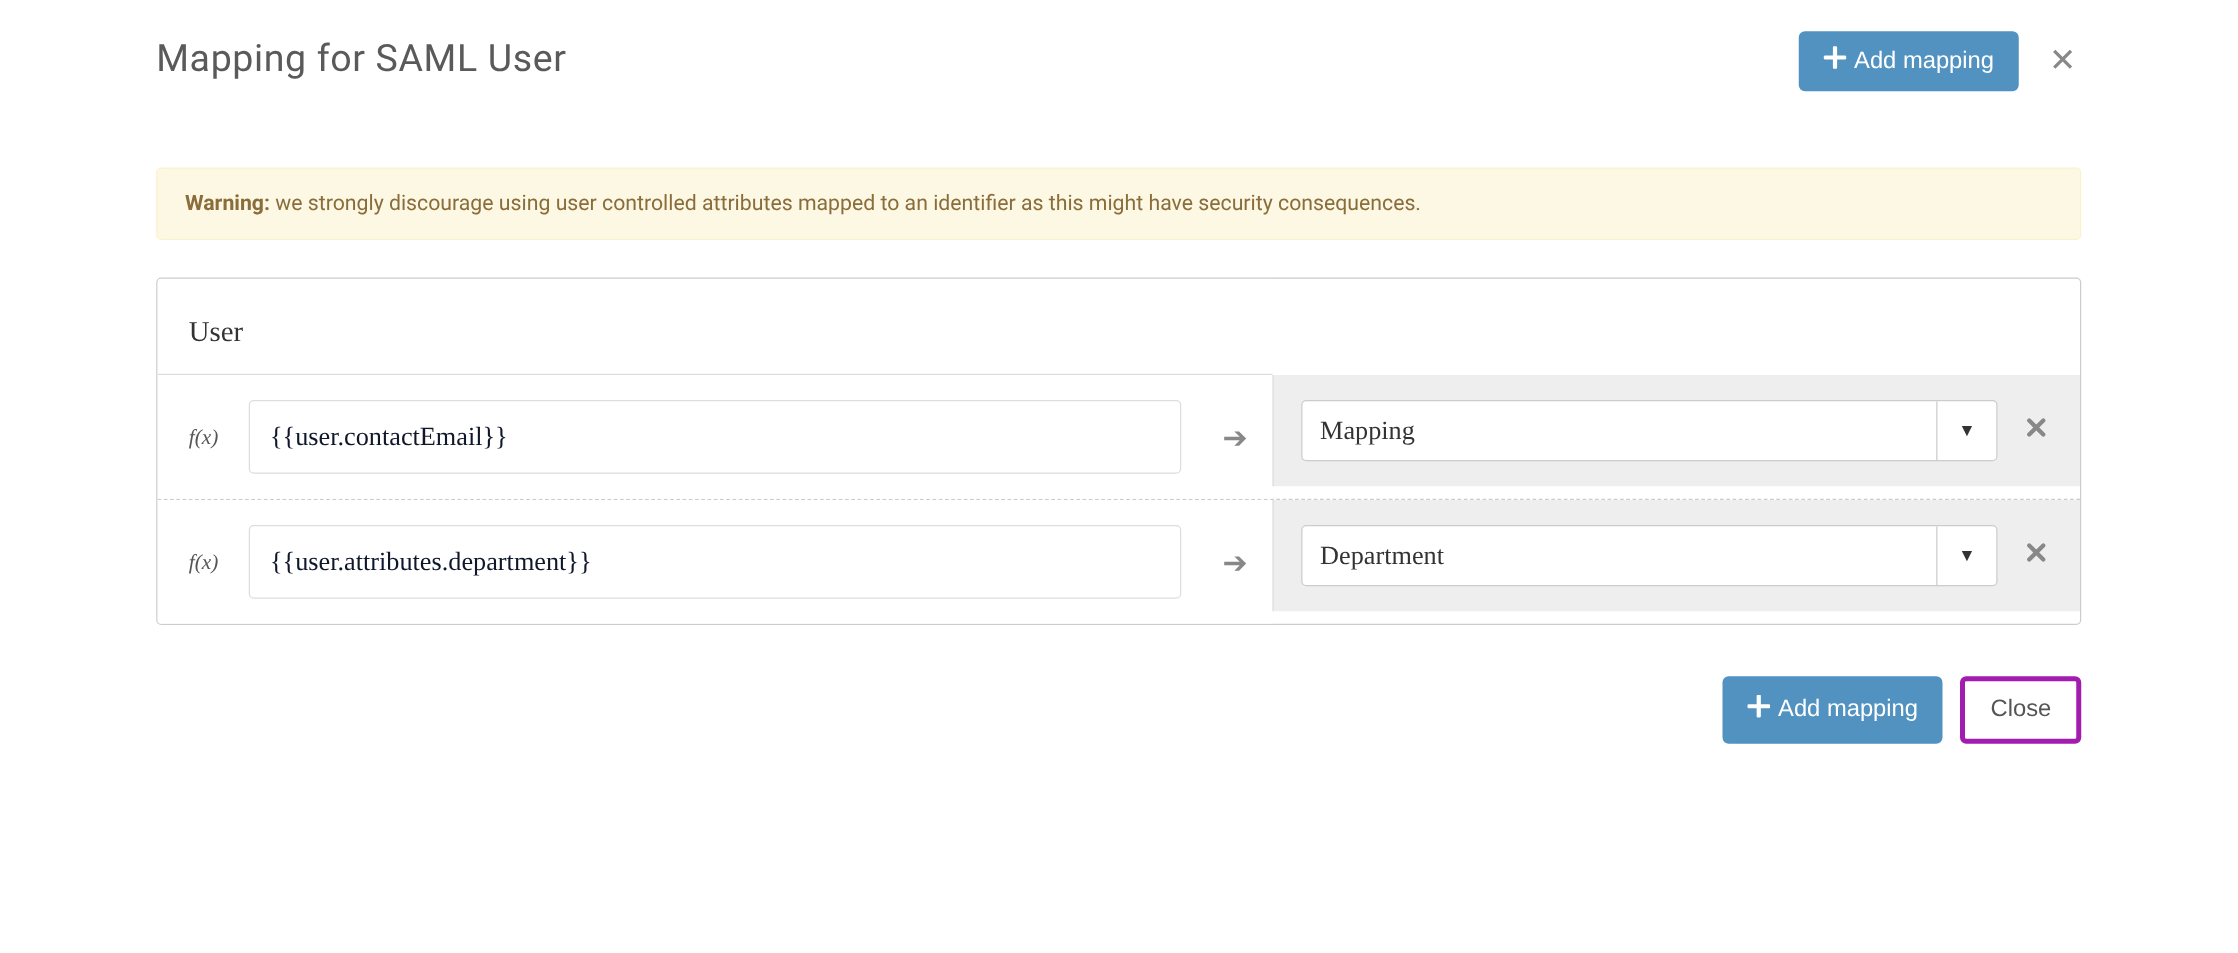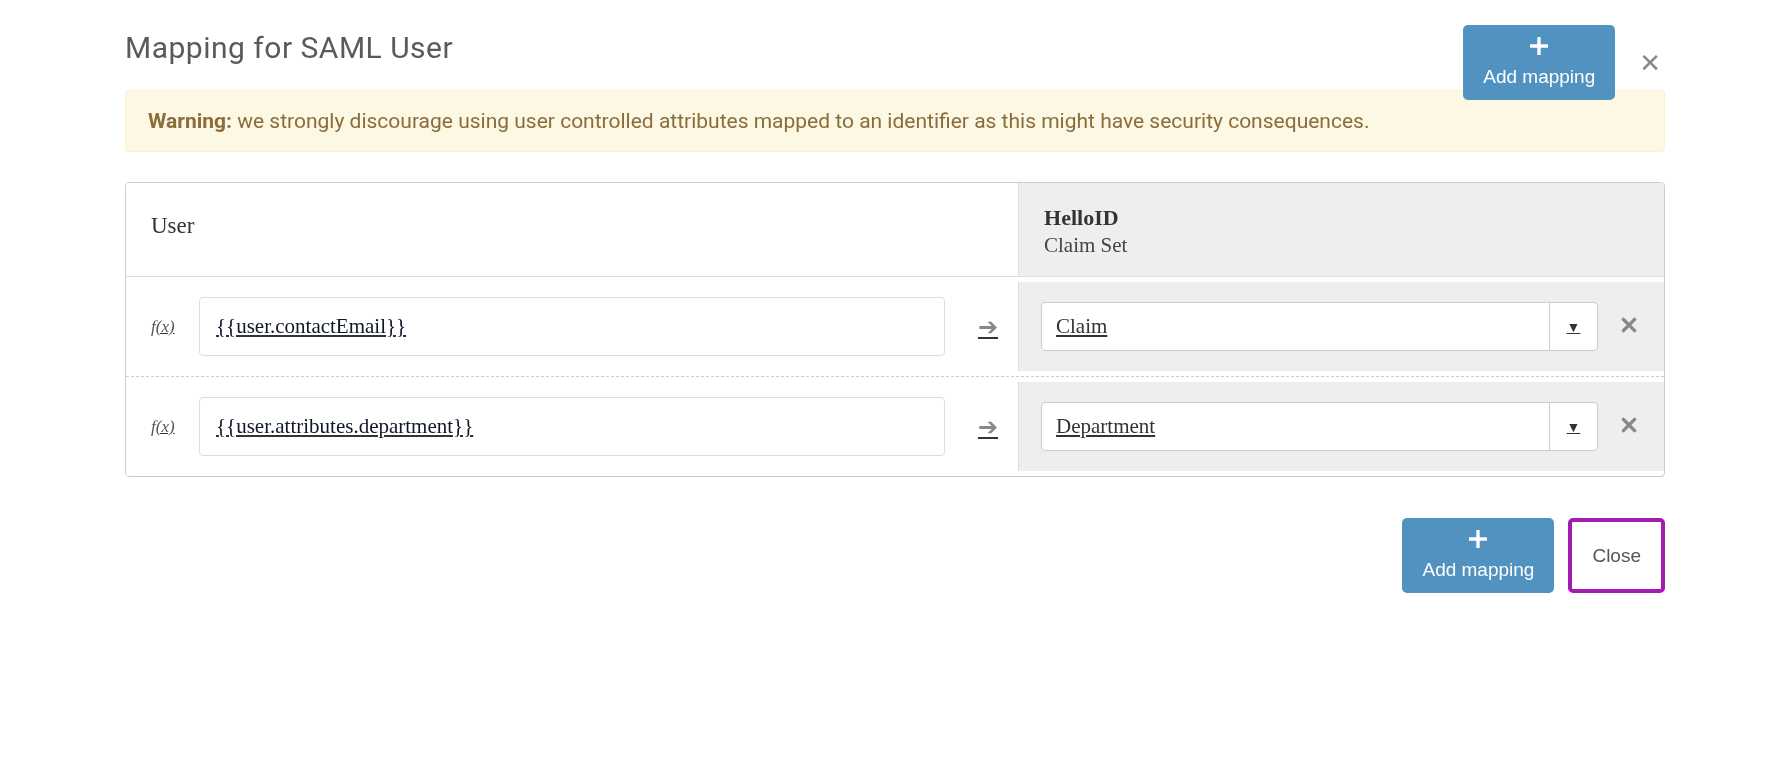--- a/index.html
+++ b/index.html
@@ -42,21 +42,20 @@
       display: inline-flex;
       align-items: center;
       justify-content: center;
       gap: 6px;
       padding: 12px 20px;
       border-radius: 5px;
       font-size: 19px;
       cursor: pointer;
       border: none;
       white-space: nowrap;
-      flex-direction: column;
     }
     .btn-primary {
       background: #5192c1;
       color: #fff;
     }
     .btn-default {
       background: #fff;
       border: 4px solid #a21caf;
       color: #555;
     }
@@ -66,23 +65,24 @@
       cursor: pointer;
       font-weight: 300;
       line-height: 1;
       padding: 0 4px;
     }
     .alert-warning {
       background: #fcf8e3;
       border: 1px solid #faf2cc;
       border-radius: 4px;
       padding: 18px 22px;
-      font-size: 21px;
+      font-size: 17px;
       color: #8a6d3b;
       margin-bottom: 30px;
+      margin-top: 44px;
     }
     .alert-warning strong {
       font-weight: 700;
     }
     .mapping-table {
       border: 1px solid #ccc;
       border-radius: 4px;
       overflow: hidden;
       margin-bottom: 35px;
     }
@@ -116,22 +116,21 @@
       font-family: Georgia, "Times New Roman", serif;
       margin-bottom: 2px;
     }
     .header-right-subtitle {
       font-size: 21px;
       color: #444;
       font-family: Georgia, "Times New Roman", serif;
     }
     .mapping-row {
       display: flex;
-      align-items: center;
-      text-decoration: underline;
+      align-items: flex-start;
     }
     .mapping-row.dashed-border {
       border-top: 1px dashed #ccc;
     }
     .mapping-left {
       flex: 0 0 58%;
       display: flex;
       align-items: center;
       padding: 20px 20px 20px 25px;
       gap: 18px;
@@ -238,35 +237,31 @@
 
   <div class="alert-warning">
     <strong>Warning:</strong><span> we strongly discourage using user controlled attributes mapped to an identifier as this might have security consequences.</span>
   </div>
 
   <div class="mapping-table">
     <div class="mapping-header-row">
       <div class="mapping-header-left">
         <span class="header-left-label">User</span>
       </div>
-      <div class="mapping-header-right">
-        <div class="header-right-title">HelloID</div>
-        <div class="header-right-subtitle">Claim Set</div>
-      </div>
     </div>
 
     <div class="mapping-row">
       <div class="mapping-left">
         <span class="fx-label">f(x)</span>
         <input class="value-input" type="text" value="{{user.contactEmail}}" style="">
         <span class="arrow-icon">➔</span>
       </div>
       <div class="mapping-right">
         <div class="select-wrap">
-          <div class="select-value">Claim</div>
+          <div class="select-value">Mapping</div>
           <div class="select-caret">▼</div>
         </div>
         <span class="row-delete">
           <svg class="icon" viewBox="0 0 16 16">
               <path d="M3 3l10 10M13 3L3 13" stroke="currentColor" stroke-width="3" stroke-linecap="round"></path>
             </svg>
         </span>
       </div>
     </div>
 

